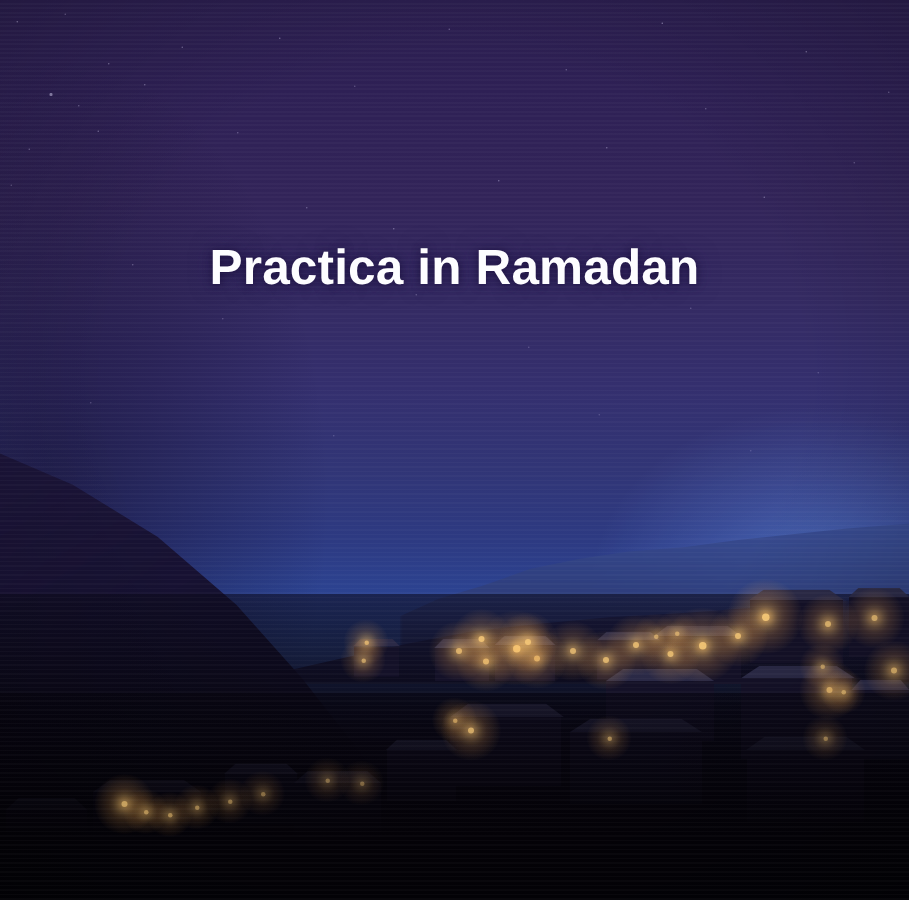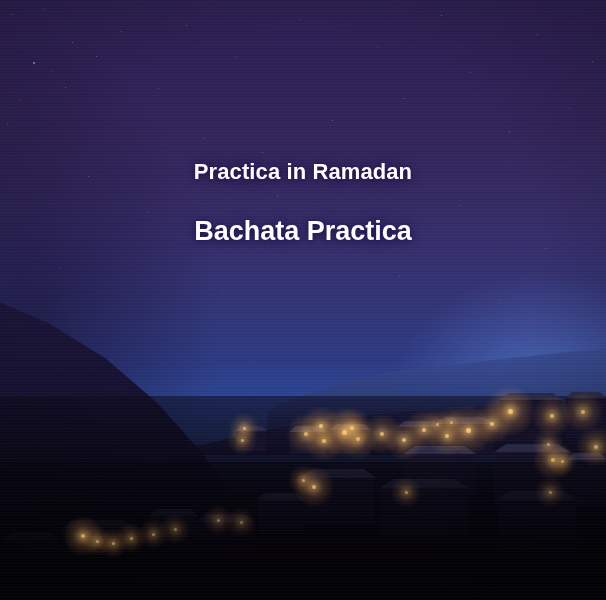--- a/index.html
+++ b/index.html
@@ -117,21 +117,21 @@
     color:#ded6f2;
     text-shadow:0 0 7px rgba(180,165,235,0.5);
   }
 
   
   .copy{
     position:absolute;left:0;right:0;top:160px;
     text-align:center;color:#fdfdff;
   }
   .headline{
-    font-size:22px;font-weight:700;letter-spacing:0.1px;line-height:1.12;
+    font-size:33px;font-weight:700;letter-spacing:0.1px;line-height:1.12;
     text-shadow:0 1px 6px rgba(20,10,50,0.75), 0 0 14px rgba(40,25,90,0.55);
   }
   .sec{margin-top:34px;}
   .sec-title{
     font-size:27px;font-weight:700;line-height:1.18;
     text-shadow:0 1px 6px rgba(20,10,50,0.75), 0 0 14px rgba(40,25,90,0.5);
   }
   .sec-sub{
     font-size:25px;font-weight:400;line-height:1.2;margin-top:1px;
     text-shadow:0 1px 6px rgba(20,10,50,0.75), 0 0 14px rgba(40,25,90,0.5);
@@ -305,18 +305,17 @@
       <div class="lamp" style="left: 435.5px; top: 422.5px; width: 3px; height: 3px; background: rgb(255, 207, 122); opacity: 0.58; box-shadow: rgba(255, 196, 106, 0.463) 0px 0px 6px 2px;"></div>
     </div>
   <div class="vignette"></div>
 
 
   <div class="copy">
     <div class="headline">Practica in Ramadan</div>
 
 
     <div class="sec sec2">
-      <div class="sec-title">Bachata Practica</div>
     </div>
   </div>
 
   <div class="grain"></div>
 </div>
 
 </body></html>

